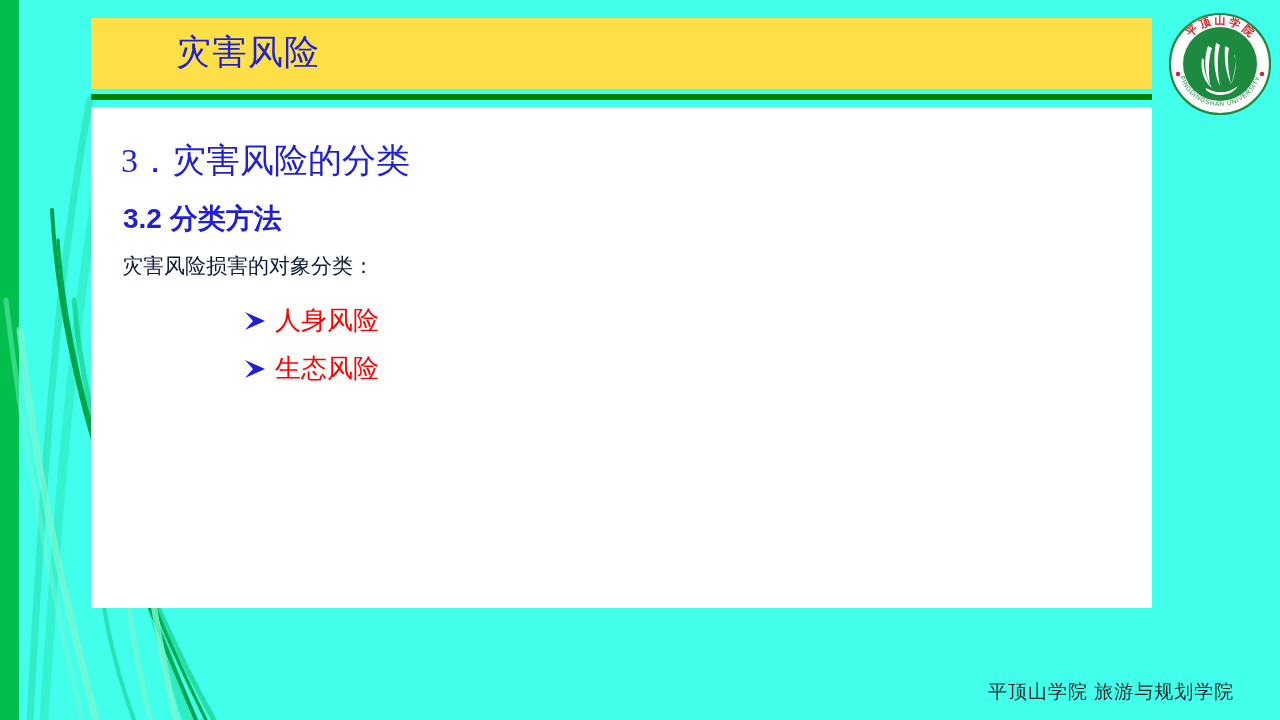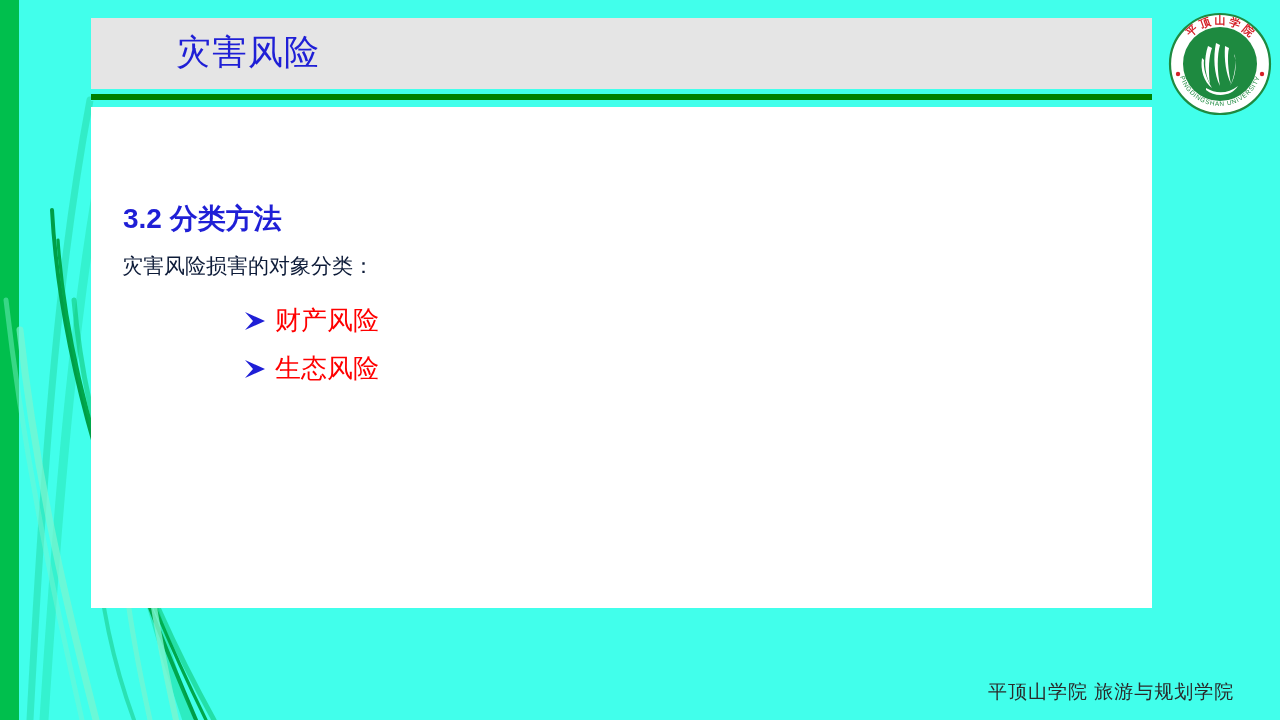--- a/index.html
+++ b/index.html
@@ -40,21 +40,21 @@
     height: 720px;
   }
 
   
   #title-panel {
     position: absolute;
     left: 91px;
     top: 18px;
     width: 1061px;
     height: 71px;
-    background: #e5e5e5;
+    background: #fde047;
   }
   #title-text {
     position: absolute;
     left: 85px;
     top: 10px;
     font-family: "Liberation Serif", "DejaVu Serif", serif;
     font-size: 35px;
     line-height: 50px;
     color: #1F1FD6;
     white-space: nowrap;
@@ -199,31 +199,32 @@
     </g>
   </svg>
 
   <div id="title-panel">
     <div id="title-text">灾害风险</div>
   </div>
   <div id="divider-outer"></div>
   <div id="divider-line"></div>
 
   <div id="body-panel">
+    <div id="heading">3．灾害风险的分类</div>
     <div id="subheading">3.2 分类方法</div>
     <div id="lead-line">灾害风险损害的对象分类：</div>
 
     <div id="bullets">
       <div class="bullet-row">
         <span class="bullet-mark">
           <svg width="26" height="22" viewBox="0 0 26 22">
             <path d="M2 2 L22 11 L2 20 L10 11 Z" fill="#1F1FD6"></path>
           </svg>
         </span>
-        <span class="bullet-label">财产风险</span>
+        <span class="bullet-label">人身风险</span>
       </div>
       <div class="bullet-row">
         <span class="bullet-mark">
           <svg width="26" height="22" viewBox="0 0 26 22">
             <path d="M2 2 L22 11 L2 20 L10 11 Z" fill="#1F1FD6"></path>
           </svg>
         </span>
         <span class="bullet-label">生态风险</span>
       </div>
     </div>

